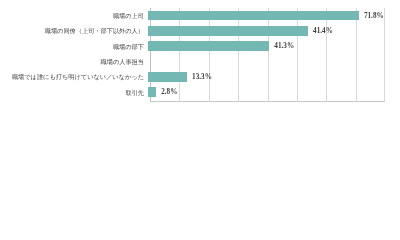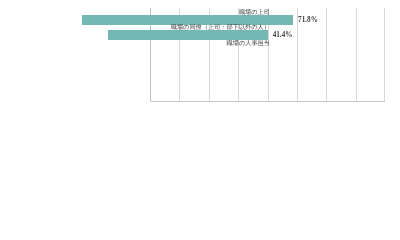--- a/index.html
+++ b/index.html
@@ -25,21 +25,20 @@
     left: 0;
     top: 8px;
     width: 400px;
     height: 93px;
   }
   .row {
     position: relative;
     height: 15.3px;
     display: flex;
     align-items: center;
-    flex-direction: column;
   }
   .cat-label {
     width: 148px;
     box-sizing: border-box;
     padding-right: 4px;
     text-align: right;
     font-size: 6.2px;
     line-height: 7px;
     color: #3a3a3a;
     letter-spacing: 0px;
@@ -130,21 +129,42 @@
     </div>
 
     <div class="row">
       <div class="cat-label">職場の同僚（上司・部下以外の人）</div>
       <div class="bar-wrap">
         <div class="bar" style="width:160.1px"></div>
         <div class="val-label">41.4%</div>
       </div>
     </div>
 
+    <div class="row">
+      <div class="cat-label">職場の部下</div>
+      <div class="bar-wrap">
+        <div class="bar" style="width:121.3px"></div>
+        <div class="val-label">41.3%</div>
+      </div>
+    </div>
 
     <div class="row">
       <div class="cat-label">職場の人事担当</div>
     </div>
 
+    <div class="row">
+      <div class="cat-label">職場では誰にも打ち明けていない／いなかった</div>
+      <div class="bar-wrap">
+        <div class="bar" style="width:39.1px"></div>
+        <div class="val-label">13.3%</div>
+      </div>
+    </div>
 
+    <div class="row">
+      <div class="cat-label">取引先</div>
+      <div class="bar-wrap">
+        <div class="bar" style="width:8.2px"></div>
+        <div class="val-label">2.8%</div>
+      </div>
+    </div>
 
   </div>
 </div>
 
 </body></html>

